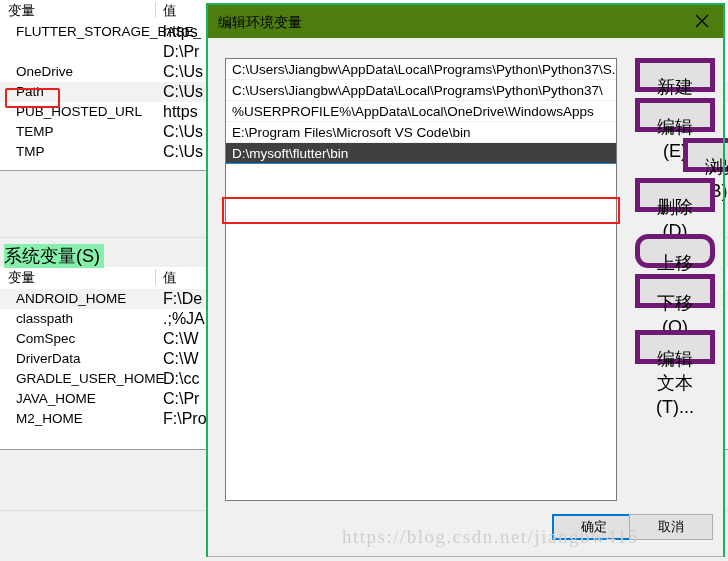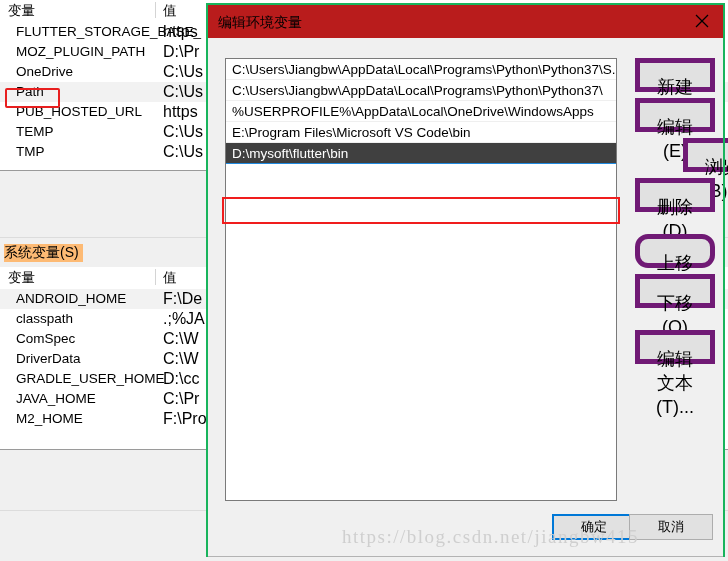--- a/index.html
+++ b/index.html
@@ -75,23 +75,23 @@
     position: absolute;
     left: 163px;
     top: 0;
     white-space: nowrap;
     font-size: 16px;
   }
 
   .bg-group-label {
     position: absolute;
     left: 4px;
-    font-size: 14px;
-    color: #000;
-    background: #fdba74;
+    font-size: 18px;
+    color: #000;
+    background: #86efac;
     padding-right: 4px;
     z-index: 2;
   }
   .bg-group-line {
     position: absolute;
     left: 0;
     right: 0;
     height: 1px;
     background: #dcdcdc;
   }
@@ -149,21 +149,21 @@
     height: 553px;
     background: #18b45c;
     z-index: 12;
   }
 
   #dialog-titlebar {
     position: absolute;
     left: 0; top: 0;
     width: 100%;
     height: 33px;
-    background: #b91c1c;
+    background: #4d7c0f;
     box-sizing: border-box;
   }
   #dialog-title {
     position: absolute;
     left: 11px;
     top: 9px;
     font-size: 14px;
     color: #000;
   }
   #dialog-close {
@@ -296,21 +296,20 @@
     <span class="divider"></span>
     <span class="lbl val">值</span>
   </div>
 
   <div class="bg-list" id="user-var-list" style="top:22px; height:148px;">
     <div class="bg-row">
       <span class="name">FLUTTER_STORAGE_BASE_</span>
       <span class="value">https</span>
     </div>
     <div class="bg-row">
-      <span class="name">MOZ_PLUGIN_PATH</span>
       <span class="value">D:\Pr</span>
     </div>
     <div class="bg-row">
       <span class="name">OneDrive</span>
       <span class="value">C:\Us</span>
     </div>
     <div class="bg-row selected">
       <span class="name">Path</span>
       <span class="value">C:\Us</span>
     </div>

